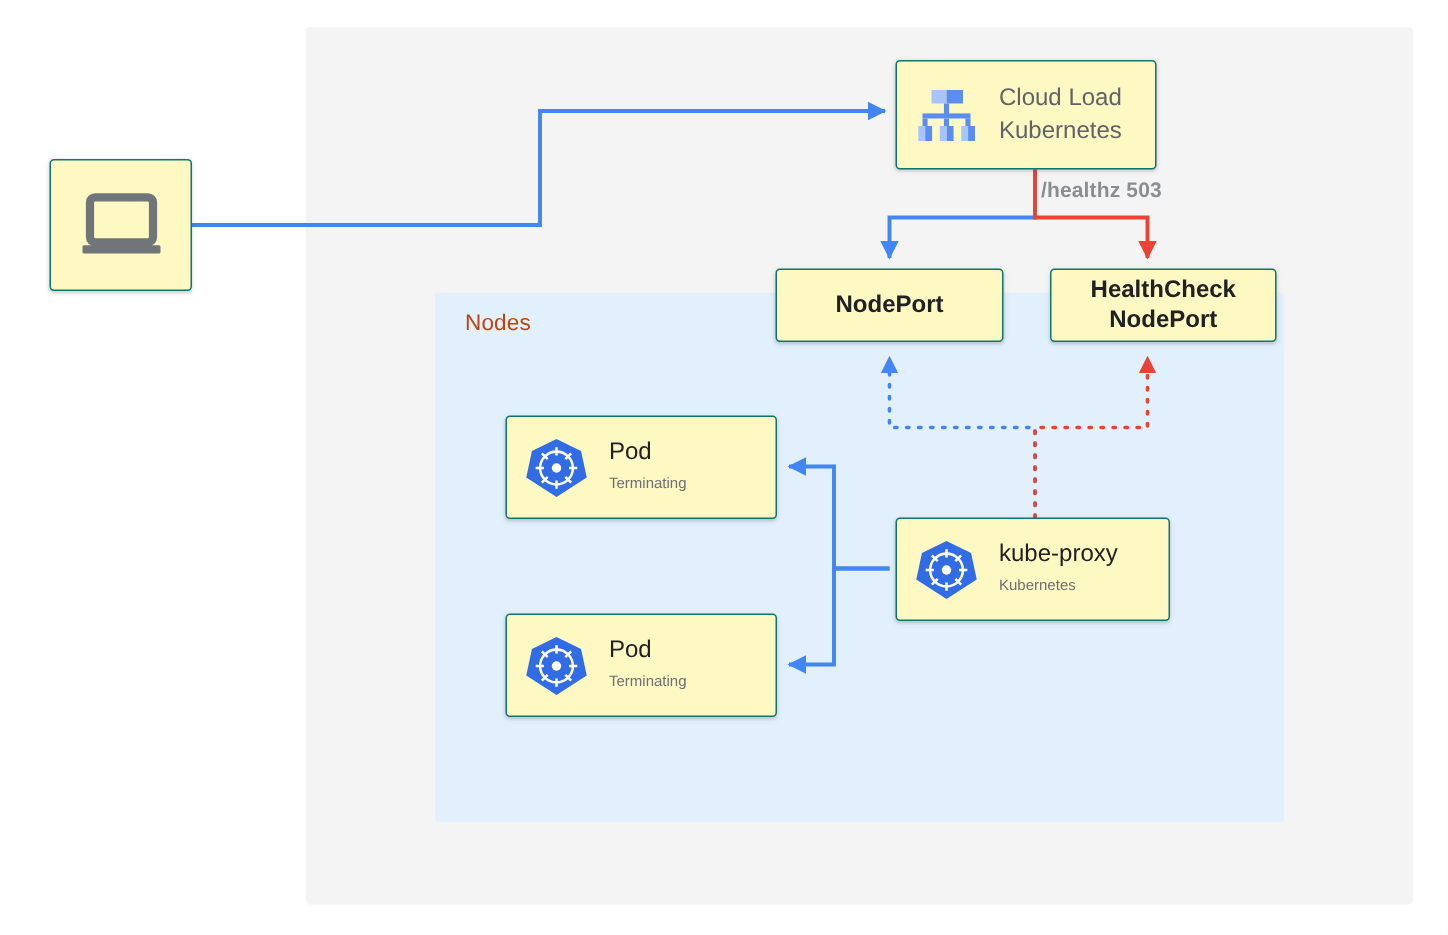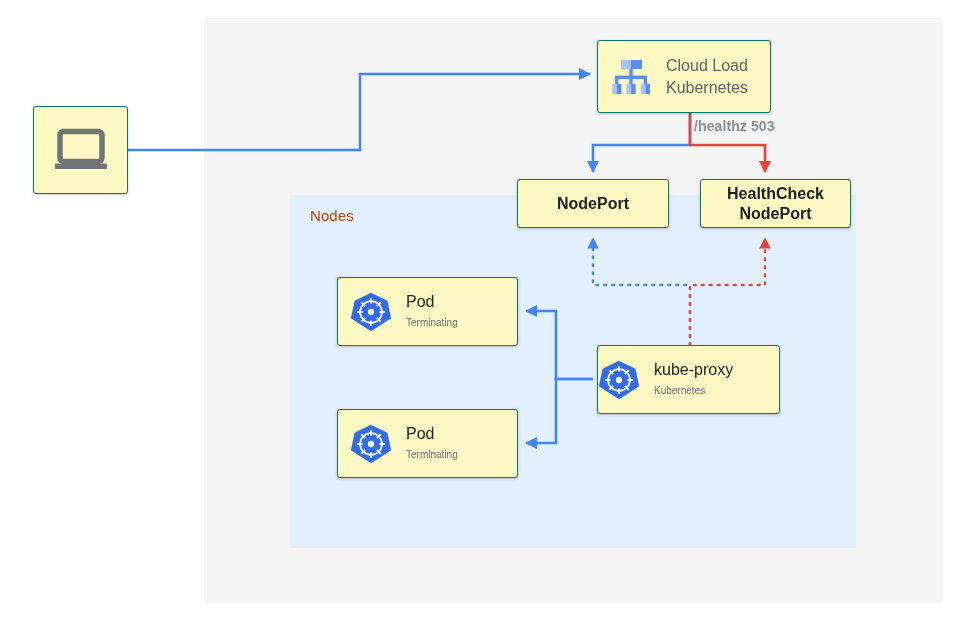--- a/index.html
+++ b/index.html
@@ -104,20 +104,21 @@
   .card-pod1 {
     left: 337px; top: 277px; width: 181px; height: 69px;
     padding-left: 12px;
   }
   .card-pod2 {
     left: 337px; top: 409px; width: 181px; height: 69px;
     padding-left: 12px;
   }
   .card-kubeproxy {
     left: 597px; top: 345px; width: 183px; height: 69px;
+    padding-left: 12px;
     align-items: center;
   }
   .card-pod1 .text-slot,
   .card-pod2 .text-slot,
   .card-kubeproxy .text-slot {
     margin-left: 14px;
   }
   .title-line {
     font-size: 16px;
     color: #202124;

